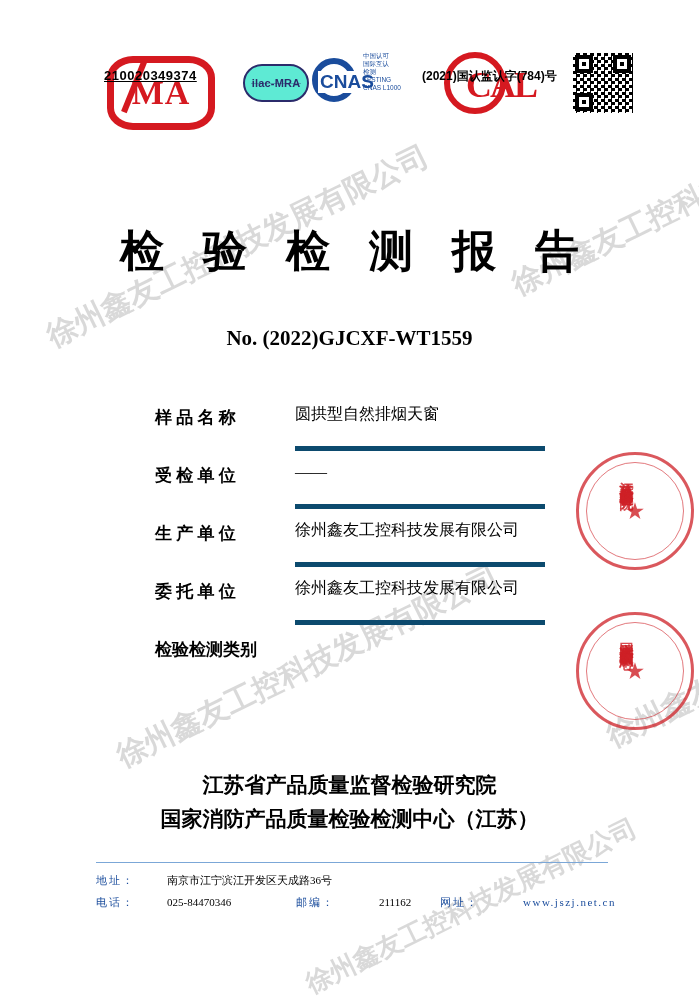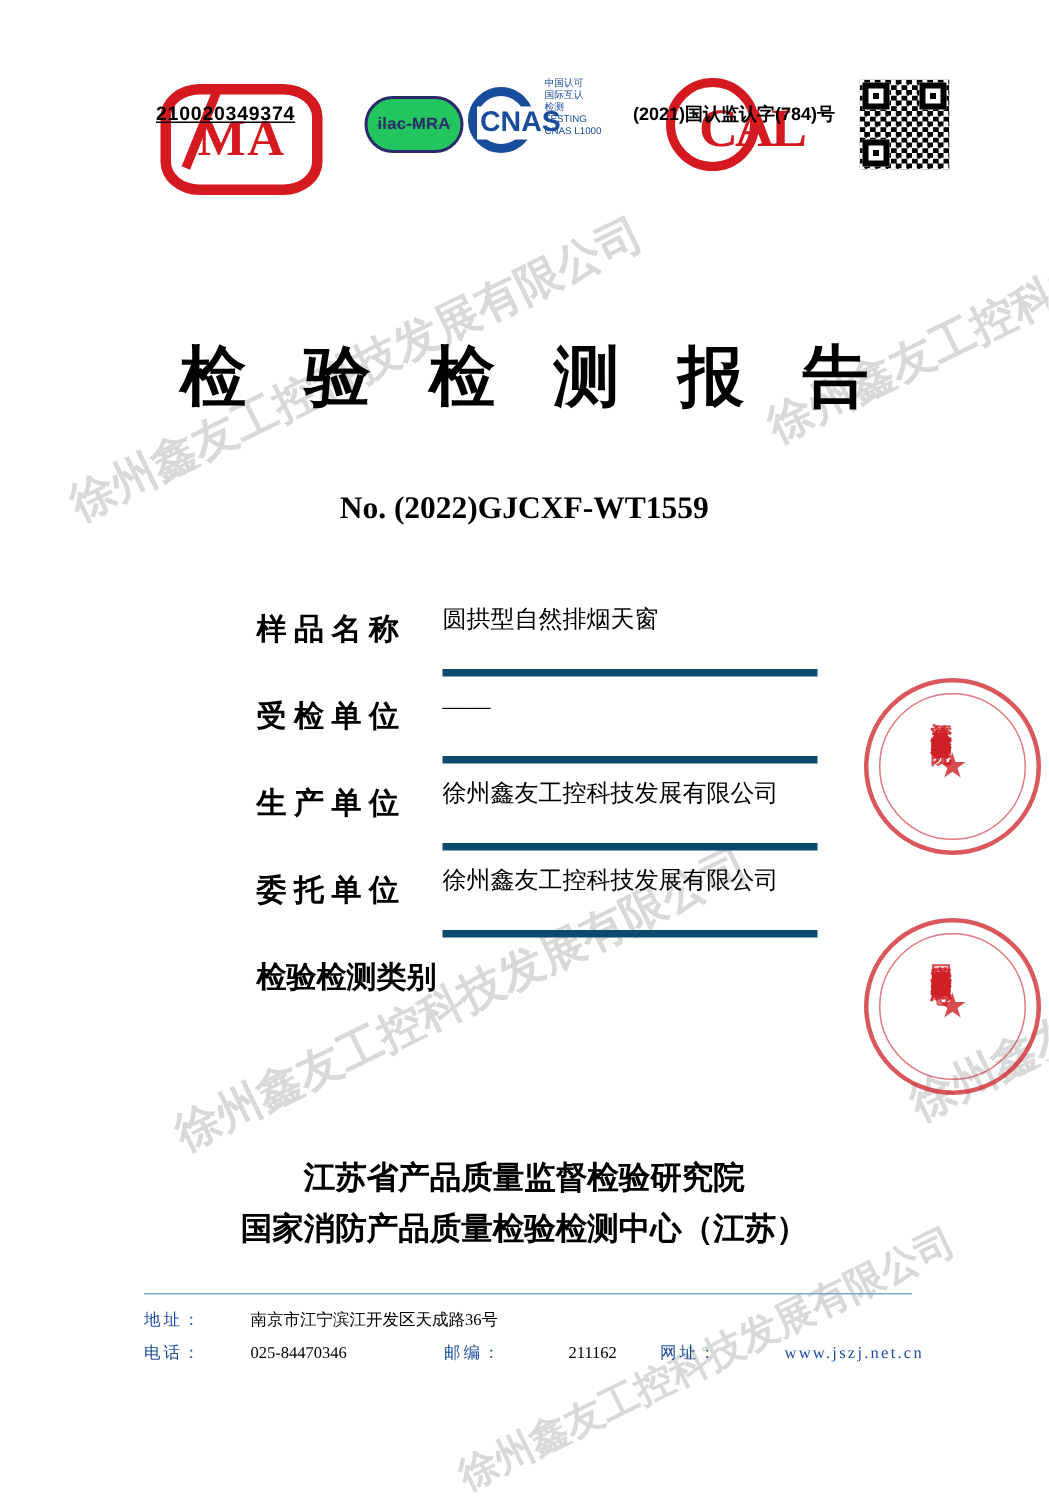--- a/index.html
+++ b/index.html
@@ -69,21 +69,21 @@
     position: absolute;
     left: 243px;
     top: 12px;
     width: 66px;
     height: 38px;
     border: 2px solid #2b2b6b;
     border-radius: 19px;
     display: flex;
     align-items: center;
     justify-content: center;
-    background: #22c55e;
+    background: #5eead4;
   }
   .logo-ilac .ilac-txt {
     font-size: 11px;
     font-weight: bold;
     color: #2b2b6b;
     letter-spacing: 0.2px;
   }
   .logo-ilac:before {
     content: "";
     position: absolute;
@@ -241,25 +241,25 @@
     left: 155px;
     width: 400px;
   }
   .field-row {
     position: relative;
     min-height: 58px;
     padding-bottom: 6px;
   }
   .field-label {
     position: absolute;
-    left: 16px;
+    left: 0;
     top: 8px;
     width: 130px;
     font-family: "Liberation Serif", serif;
-    font-size: 20px;
+    font-size: 17px;
     font-weight: bold;
     color: #000;
     letter-spacing: 0px;
   }
   .field-value {
     position: absolute;
     left: 140px;
     top: 6px;
     width: 250px;
     font-family: "Liberation Serif", serif;

